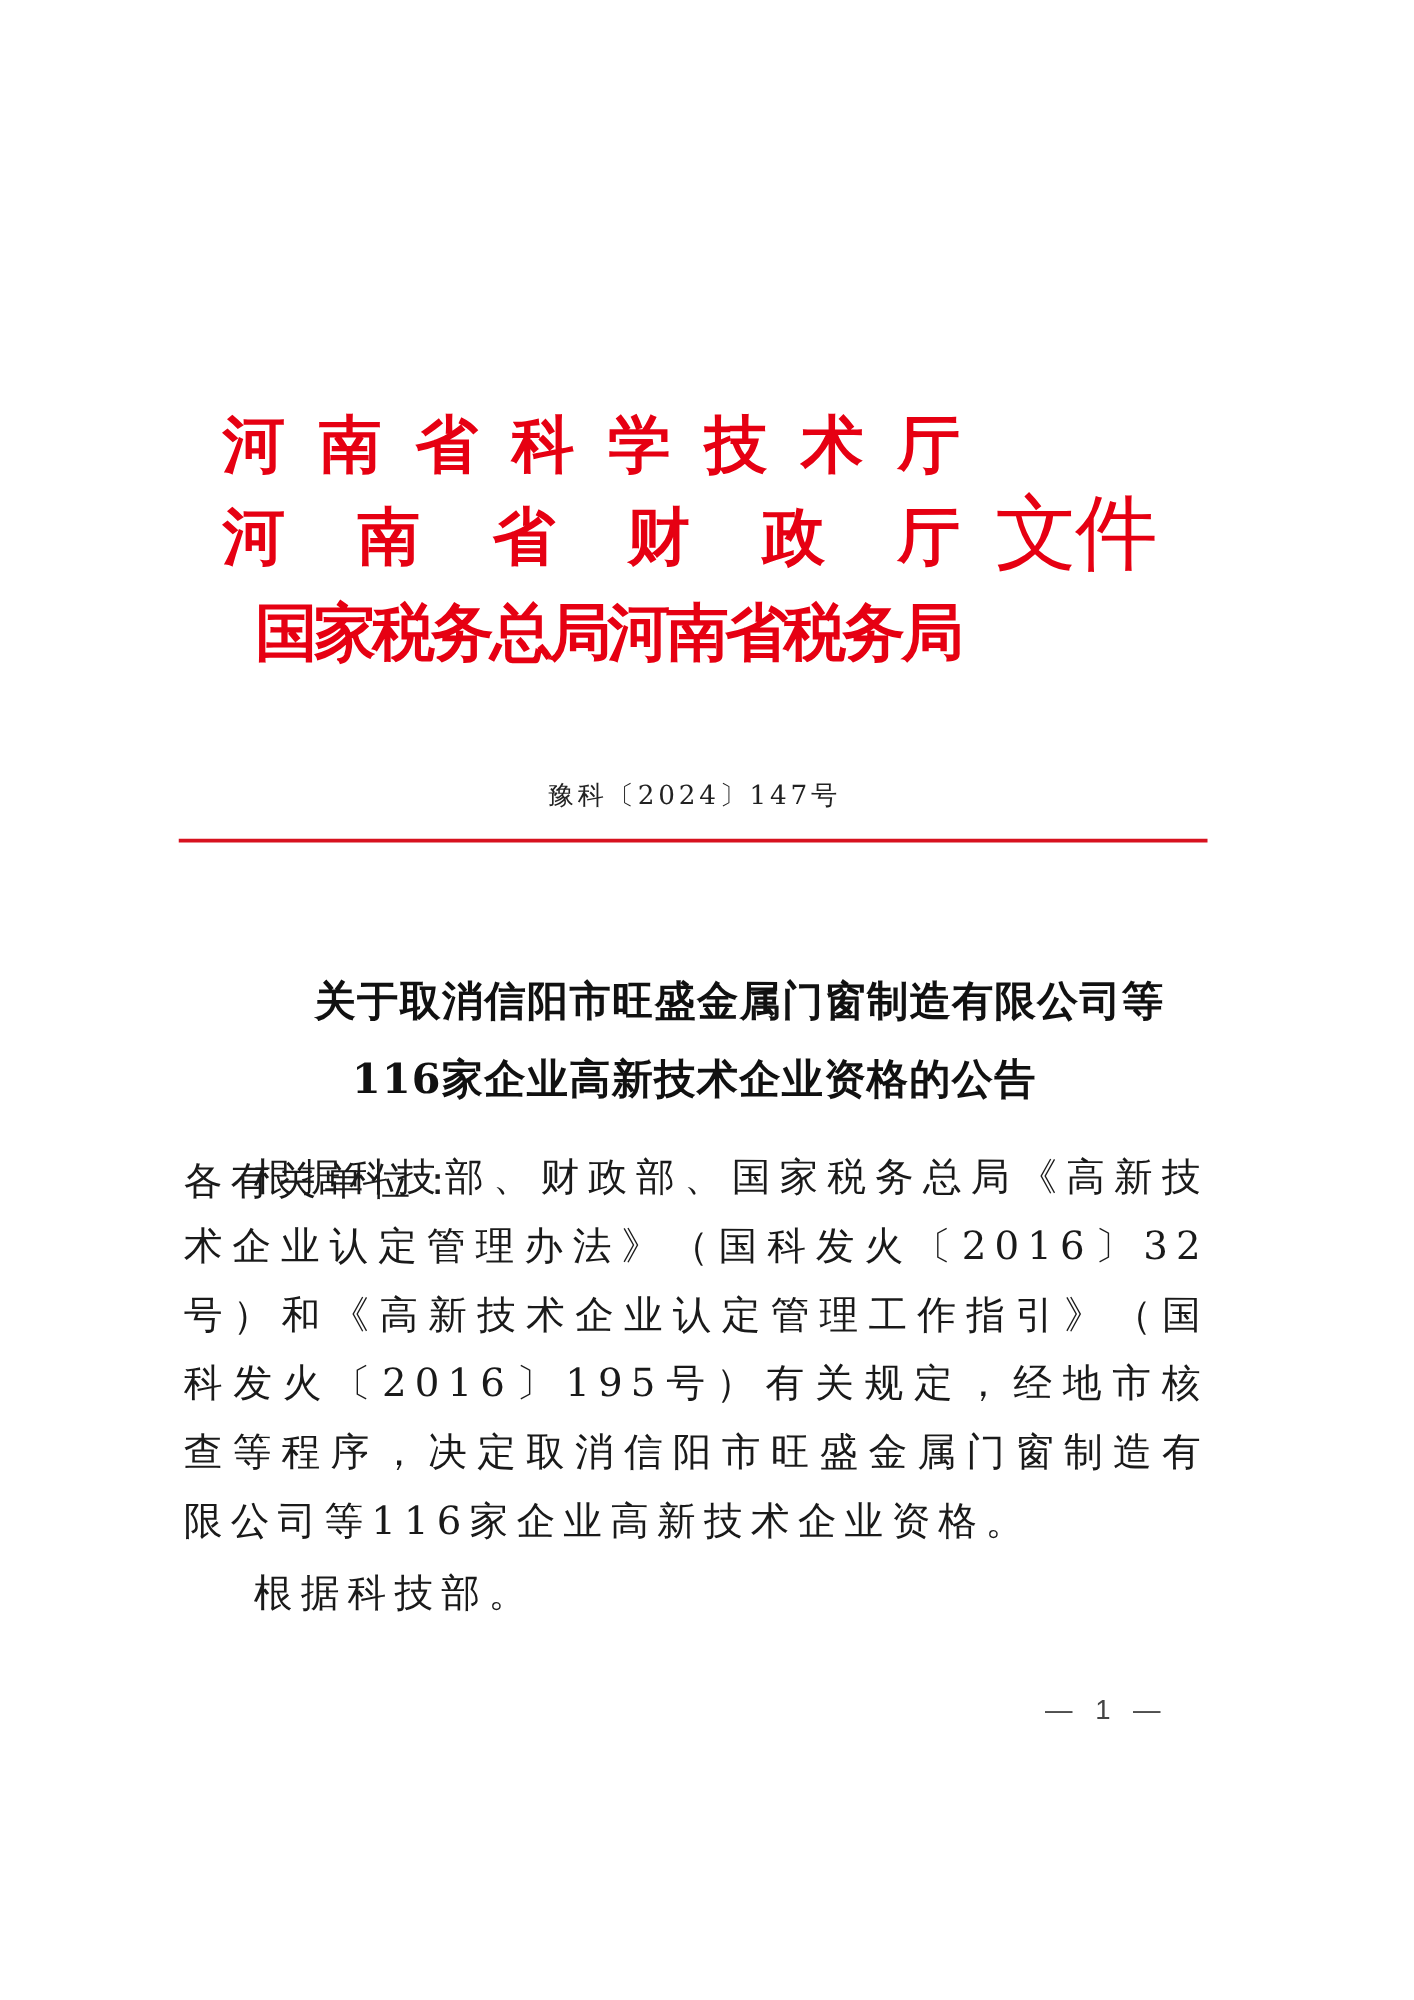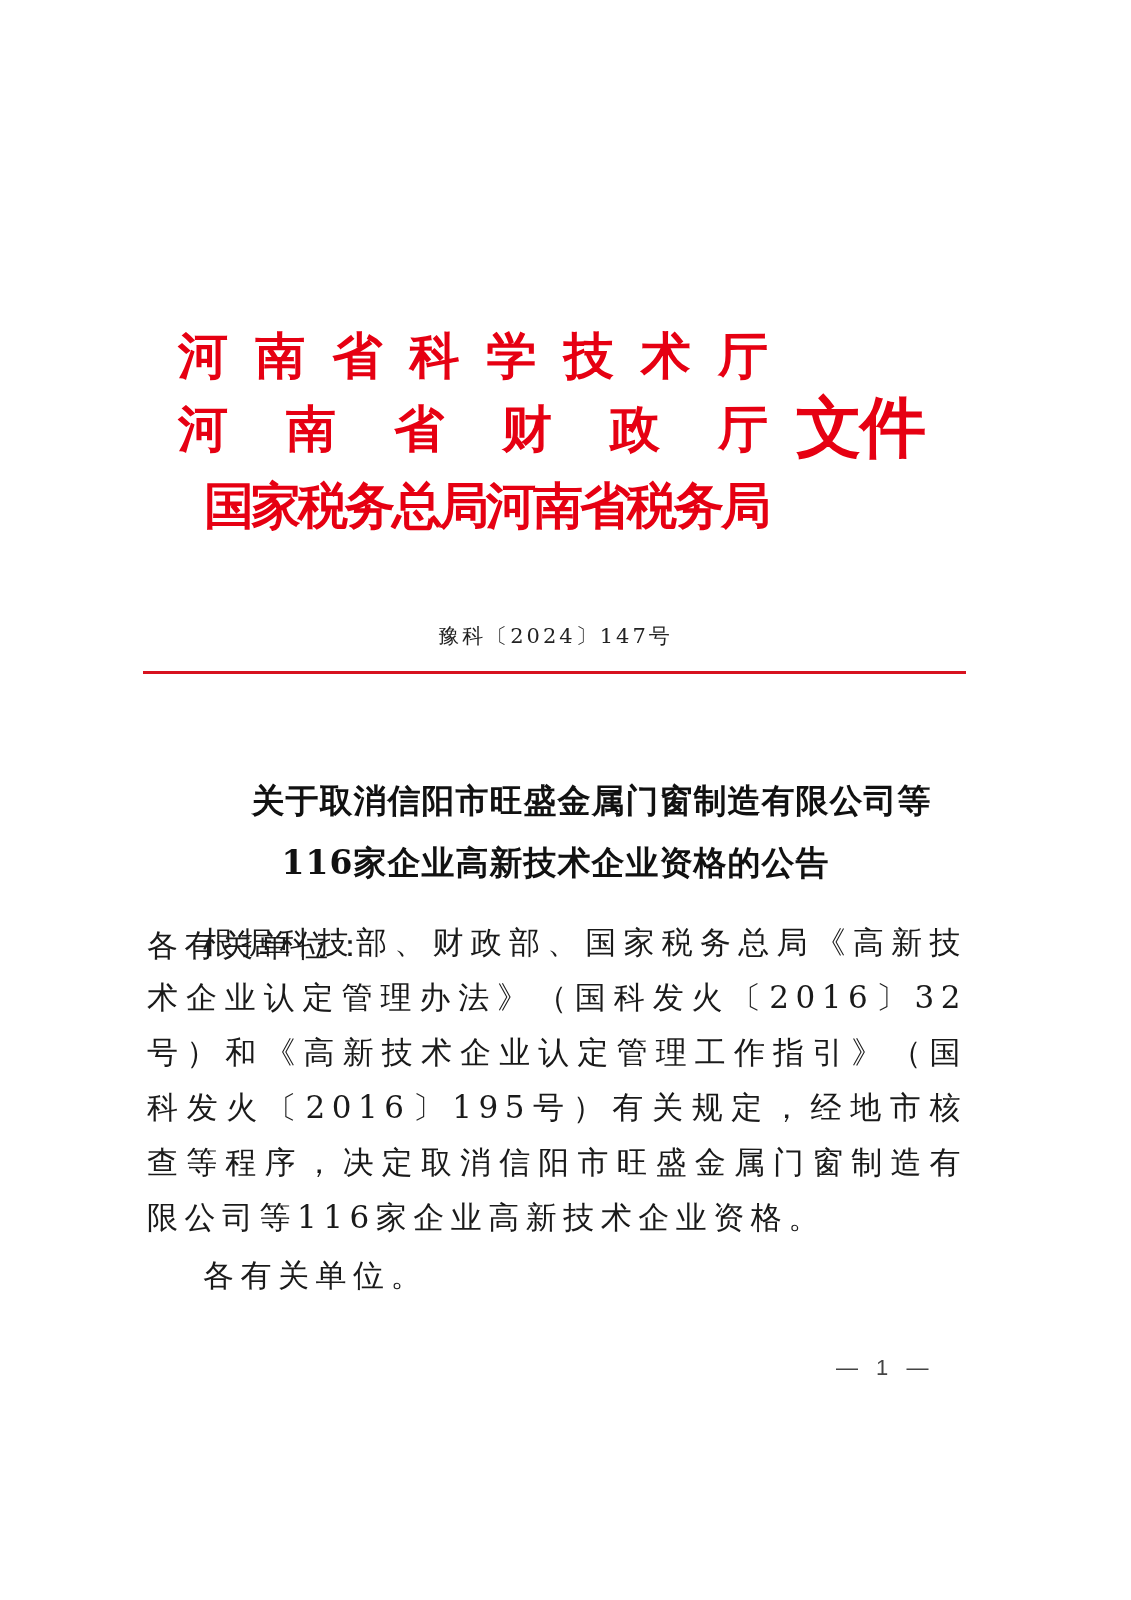--- a/index.html
+++ b/index.html
@@ -34,21 +34,21 @@
     .issuer-line span { display: inline-block; }
     .issuer-1 { top: 328px; }
     .issuer-2 { top: 401px; }
     .issuer-3 { top: 478px; letter-spacing: -3px; justify-content: flex-end; }
     .doc-suffix {
       position: absolute;
       left: 796px;
       top: 388px;
       color: #e60012;
       font-family: "DejaVu Serif", "Liberation Serif", serif;
-      font-weight: bold;
+      font-weight: normal;
       font-size: 66px;
       line-height: 78px;
       letter-spacing: -2px;
     }
 
     .doc-number {
       position: absolute;
       left: 0;
       width: 1111px;
       top: 618px;
@@ -140,15 +140,15 @@
 
 <div class="doc-number">豫科〔2024〕147号</div>
 
 <div class="red-rule"></div>
 
 <div class="title title-1">关于取消信阳市旺盛金属门窗制造有限公司等</div>
 <div class="title title-2">116家企业高新技术企业资格的公告</div>
 
 <div class="body-text salutation">各有关单位：</div>
 <div class="body-text para">根据科技部、财政部、国家税务总局《高新技术企业认定管理办法》（国科发火〔2016〕32号）和《高新技术企业认定管理工作指引》（国科发火〔2016〕195号）有关规定，经地市核查等程序，决定取消信阳市旺盛金属门窗制造有限公司等116家企业高新技术企业资格。</div>
-<div class="body-text closing">各有关单位。</div>
+<div class="body-text closing">根据科技部。</div>
 
 <div class="page-num">— 1 —</div>
 
 </body></html>

